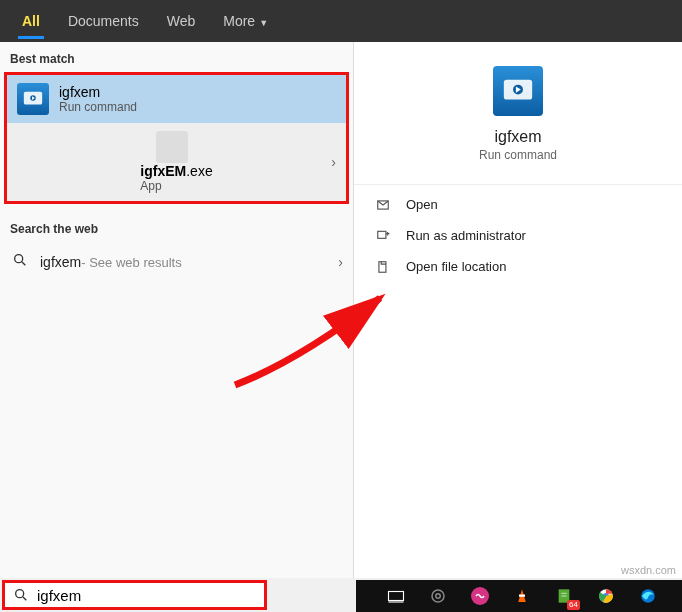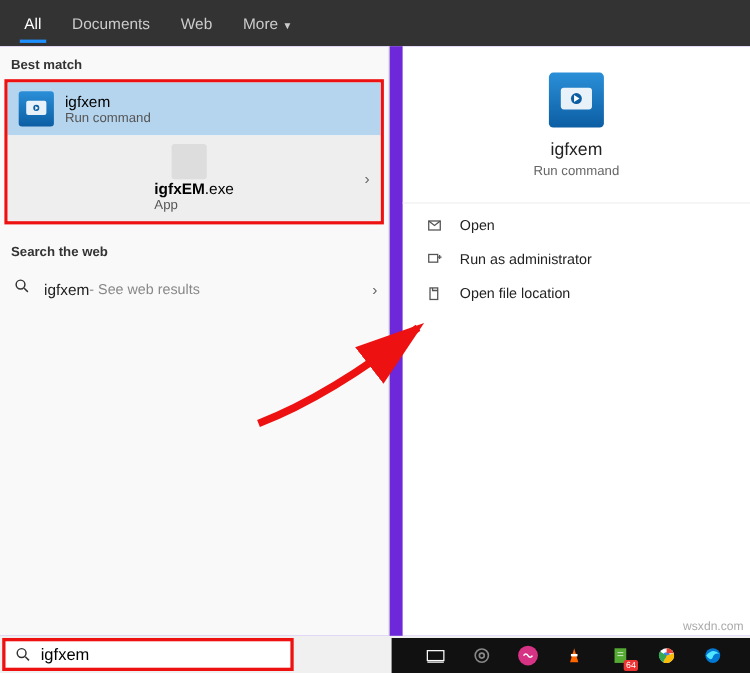--- a/index.html
+++ b/index.html
@@ -1,24 +1,24 @@
 <!DOCTYPE html>
 <html><head>
 <meta charset="utf-8">
 <style>
 * { margin: 0; padding: 0; box-sizing: border-box; font-family: "Segoe UI", Arial, sans-serif; }
 body { width: 682px; height: 612px; background: #f0f0f0; overflow: hidden; position: relative; }
 
 .top-tabs { background: #333; display: flex; align-items: center; height: 42px; padding: 0 8px; }
 .tab { color: #ccc; padding: 10px 14px; font-size: 14px; cursor: pointer; position: relative; }
-.tab.active { color: #ffffff; font-weight: 400; }
+.tab.active { color: #fde047; font-weight: 700; }
 .tab.active::after { content: ""; position: absolute; left: 10px; right: 10px; bottom: 0; height: 3px; background: #1e90ff; }
 .tab .caret { font-size: 9px; margin-left: 4px; }
 
-.main { display: flex; height: calc(100% - 42px - 34px); background: #6d28d9; gap: 12px; }
+.main { display: flex; height: calc(100% - 42px - 34px); background: #fdba74; }
 .left { width: 354px; background: #f9f9f9; border-right: 1px solid #ddd; }
 .right { flex: 1; background: #fff; }
 
 .section-label { font-size: 12px; font-weight: 600; color: #333; padding: 10px 10px 6px; }
 
 .red-box { border: 3px solid #e11; }
 .result-group { margin: 0 4px 8px; }
 .result-item { display: flex; align-items: center; padding: 8px 10px; cursor: pointer; position: relative; }
 .result-item.selected { background: #b5d5ee; }
 .result-item.hover { background: #eee; flex-direction: column; }

